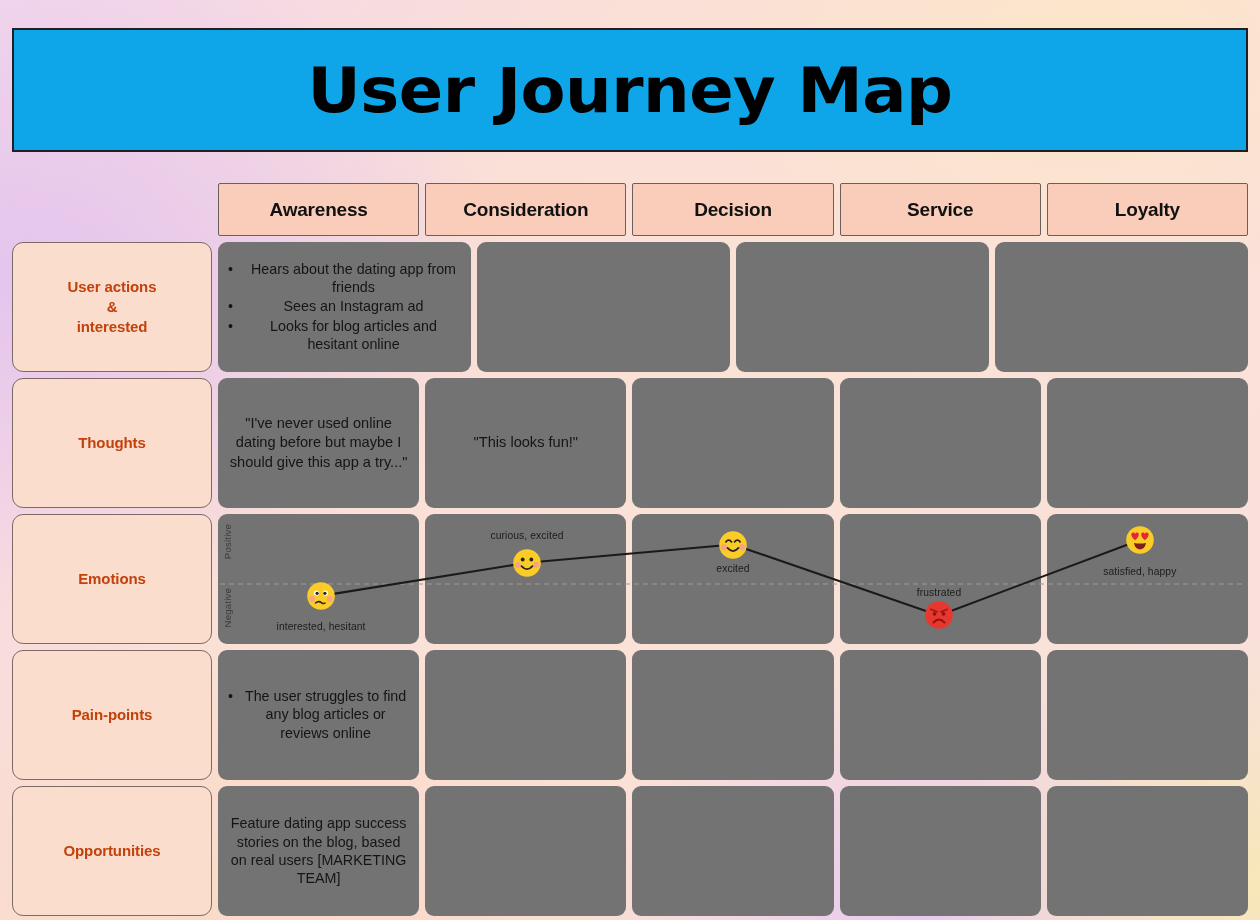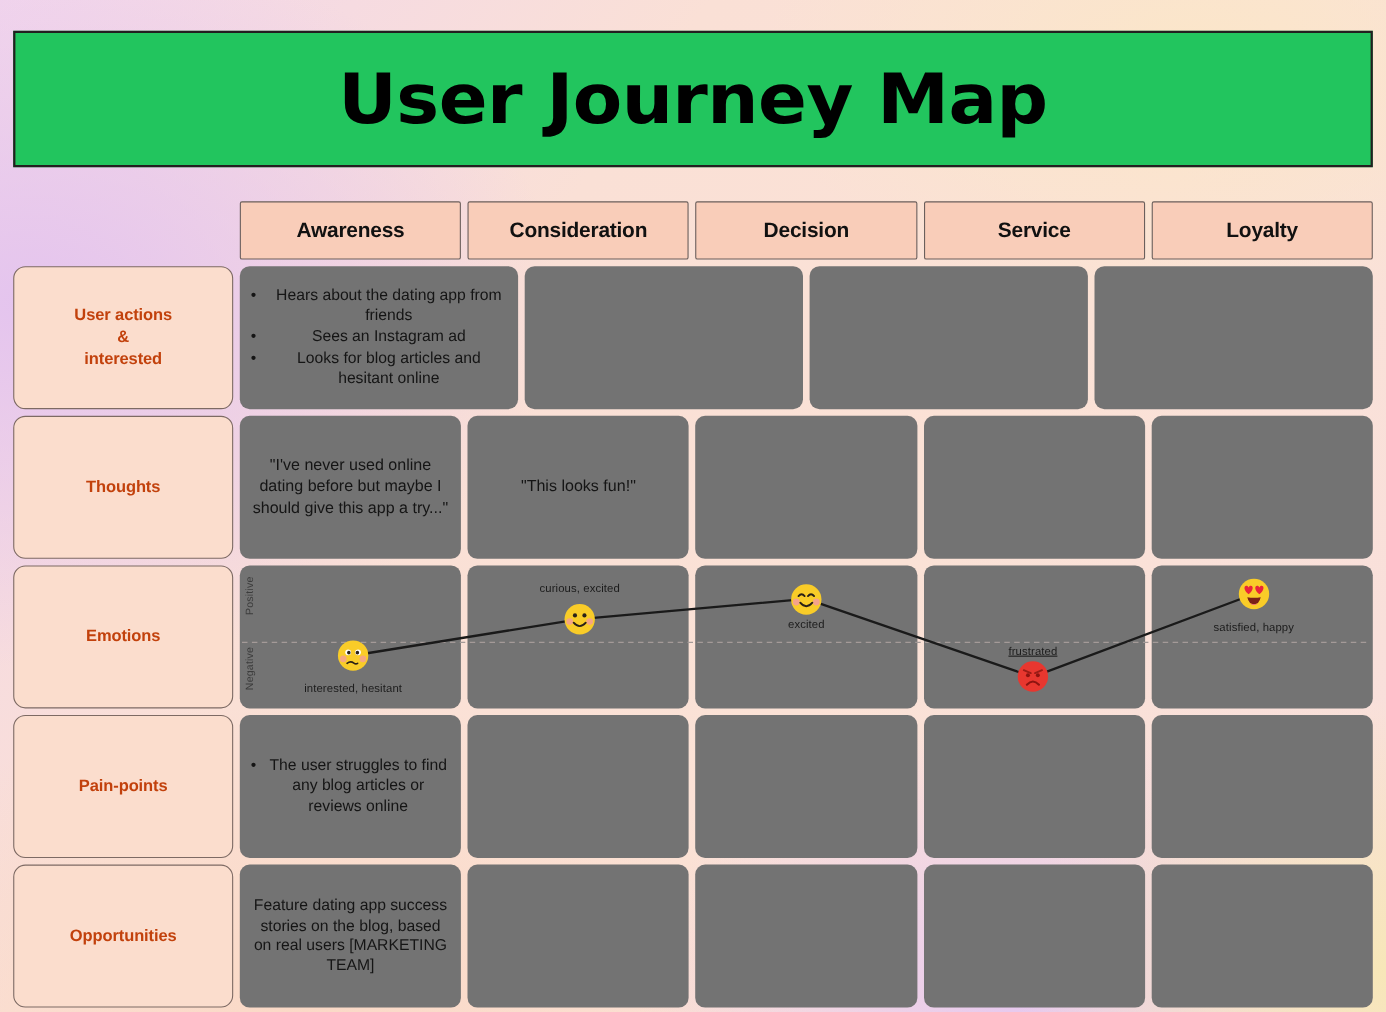--- a/index.html
+++ b/index.html
@@ -36,21 +36,21 @@
     z-index: 1;
   }
 
   
   #title-box {
     position: absolute;
     left: 12px;
     top: 28px;
     width: 1236px;
     height: 124px;
-    background: #22c55e;
+    background: #0ea5e9;
     border: 2.5px solid #231f20;
     display: flex;
     align-items: center;
     justify-content: center;
   }
   #title-text {
     font-size: 63px;
     font-weight: 900;
     letter-spacing: -0.5px;
     color: #000;
@@ -321,21 +321,21 @@
             <div class="emo-face" style="left: 70%; top: 78%;">
               <svg width="33" height="33" viewBox="0 0 33 33">
               <circle cx="16.5" cy="16.5" r="13.8" fill="#e8372f"></circle>
               <path d="M8.2 10.8 L14.6 13.4" stroke="#9c1c16" stroke-width="1.7" stroke-linecap="round"></path>
                <path d="M24.8 10.8 L18.4 13.4" stroke="#9c1c16" stroke-width="1.7" stroke-linecap="round"></path>
                <circle cx="12" cy="15.4" r="1.8" fill="#8e1410"></circle>
                <circle cx="21" cy="15.4" r="1.8" fill="#8e1410"></circle>
                <path d="M11 24 q5.5 -6 11 0" fill="none" stroke="#8e1410" stroke-width="1.9" stroke-linecap="round"></path>
             </svg>
             </div>
-            <div class="emo-label" style="left: 70%; top: 56%; text-decoration: underline;">frustrated</div>
+            <div class="emo-label" style="left: 70%; top: 56%;">frustrated</div>
             <div class="emo-face" style="left: 89.5%; top: 20%;">
               <svg width="33" height="33" viewBox="0 0 33 33">
               <circle cx="16.5" cy="16.5" r="13.8" fill="#f9cc28"></circle>
               <path d="M11.6 16.7 C 6.3999999999999995 12.6 7.3999999999999995 8.4 10 9 C 11 9.3 11.6 10.3 11.6 10.8 C 11.6 10.3 12.2 9.3 13.2 9 C 15.8 8.4 16.8 12.6 11.6 16.7 Z" fill="#e8243a"></path>
                 <path d="M21.4 16.7 C 16.2 12.6 17.2 8.4 19.799999999999997 9 C 20.799999999999997 9.3 21.4 10.3 21.4 10.8 C 21.4 10.3 22 9.3 23 9 C 25.599999999999998 8.4 26.599999999999998 12.6 21.4 16.7 Z" fill="#e8243a"></path>
                 <path d="M10.4 19.4 q6.2 1 12.2 0 q-1.4 6.4 -6.1 6.4 q-4.7 0 -6.1 -6.4 Z" fill="#7a2118"></path>
                <path d="M12.4 24.6 q4 2.2 8 0 q-1.6 1.8 -4 1.8 q-2.4 0 -4 -1.8 Z" fill="#f06a7a"></path>
             </svg>
             </div>
             <div class="emo-label" style="left: 89.5%; top: 40%;">satisfied, happy</div>

